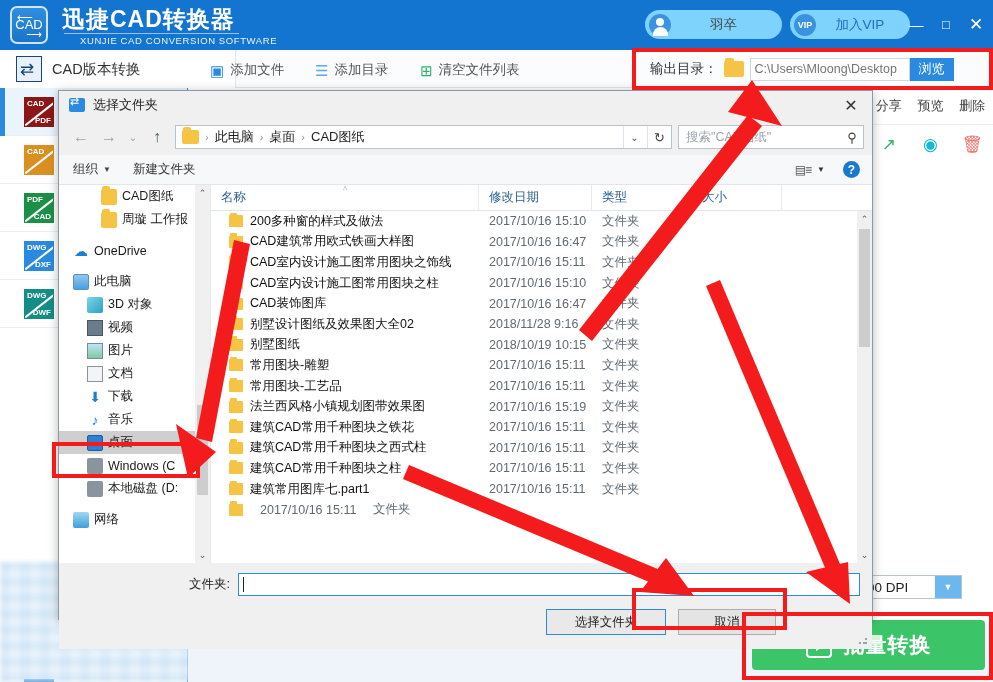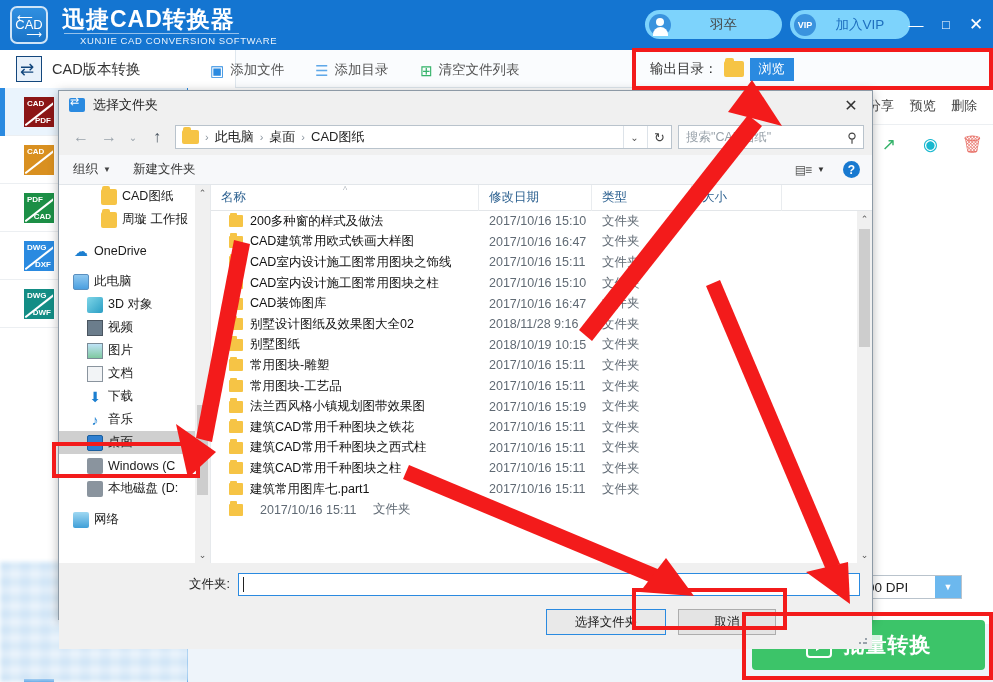--- a/index.html
+++ b/index.html
@@ -131,21 +131,21 @@
     font-size: 13px; display: flex; align-items: center; justify-content: center;
     border: none;
     font-family: "Liberation Sans", sans-serif;
   }
 
   
   .rhead {
     position: absolute; left: 868px; top: 88px; width: 125px; height: 36px;
     display: flex; align-items: center; background: #fff;
   }
-  .rhead span { flex: 1; text-align: left; font-size: 13px; color: #444; }
+  .rhead span { flex: 1; text-align: center; font-size: 13px; color: #444; }
   .ricons {
     position: absolute; left: 868px; top: 124px; width: 125px; height: 40px;
     display: flex; align-items: center; background: #fff;
     border-top: 1px solid #eceff2;
   }
   .ricons > div { flex: 1; text-align: center; font-size: 17px; }
   .ic-share { color: #35b36a; }
   .ic-eye   { color: #18b8cf; }
   .ic-del   { color: #e8736a; }
 
@@ -468,20 +468,21 @@
     </div>
     <div class="tbtn tb3">
       <span class="ic">⊞</span>
       <span>清空文件列表</span>
     </div>
   </div>
 
   <div class="outdir">
     <span class="lbl">输出目录：</span>
     <span class="folder-ic"></span>
+    <input placeholder="C:\Users\Mloong\Desktop" style="">
     <button class="browse-btn">浏览</button>
   </div>
 
   <div class="content">
     <div class="lsidebar">
       <div class="lrow sel">
         <div class="fic c1">
           <span class="t">CAD</span>
             <span class="sl"></span>
             <span class="b">PDF</span>

